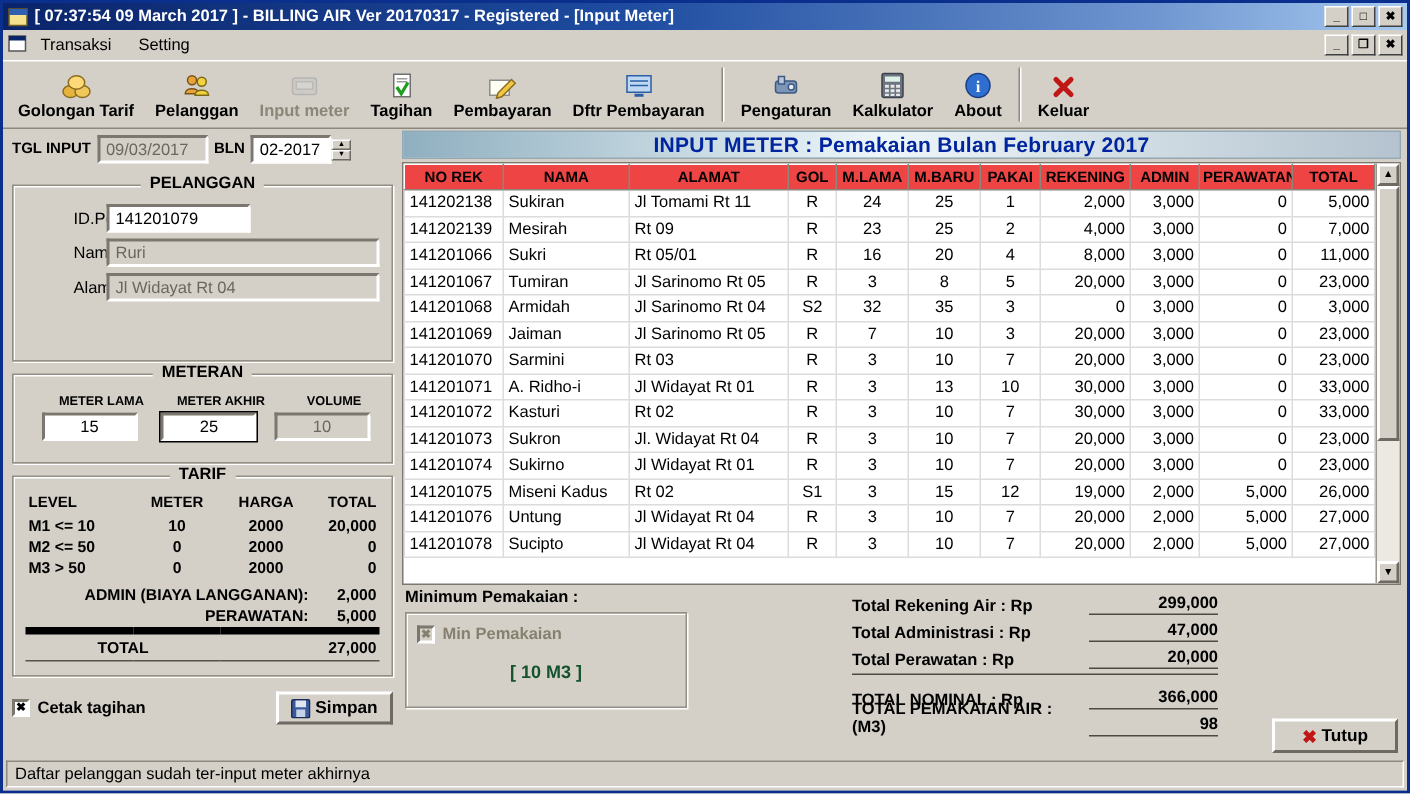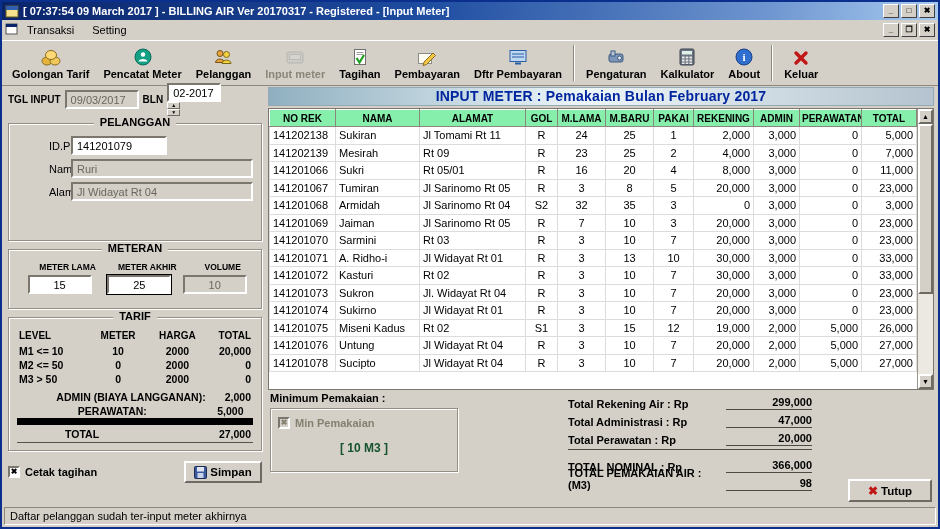--- a/index.html
+++ b/index.html
@@ -44,21 +44,21 @@
   .sunken-gray { border:2px solid; border-color:#7b776e #fff #fff #7b776e; background:#d4d0c8; color:#6b675e; }
   .groupbox { position:relative; border:1px solid #938f84; box-shadow:inset 1px 1px 0 #fff, 1px 1px 0 #fff; }
   .group-title { position:absolute; top:-8px; left:50%; transform:translateX(-50%);
                  background:#d4d0c8; padding:0 6px; font-weight:bold; font-size:11px; white-space:nowrap; }
 
   
   .left-panel { position:absolute; left:6px; top:0; width:254px; bottom:2px; }
   .date-row { display:flex; align-items:center; gap:4px; margin-top:4px; height:19px; }
   .lbl-sm { font-weight:bold; font-size:10px; white-space:nowrap; }
   .field { height:19px; font-size:11px; padding:1px 4px; font-family:inherit; }
-  .spin-wrap { display:flex; align-items:flex-start;flex-direction:column; }
+  .spin-wrap { display:flex; align-items:center; }
   .spin { display:flex; flex-direction:column; width:13px; }
   .spin-btn { flex:1; font-size:5px; line-height:1; display:flex; align-items:center; justify-content:center;
               background:#d4d0c8; border:1px solid; border-color:#fff #6e6a63 #6e6a63 #fff; }
 
   .pel-group { margin-top:14px; height:118px; padding:12px 8px 6px; display:flex;
                flex-direction:column; gap:4px; }
   .form-row { display:flex; align-items:center; }
   .form-row .flabel { width:54px; font-weight:normal;padding-left:32px; }
   .met-group { margin-top:8px; height:60px; padding:12px 6px 4px; display:flex; gap:6px;
                justify-content:center; }
@@ -66,21 +66,21 @@
   .met-col .flabel2 { font-size:8.5px; font-weight:bold;padding-left:16px; }
   .met-field { width:64px; text-align:center; }
   .focused { outline:1px solid #000; }
 
   .tarif-group { margin-top:8px; height:134px; padding:12px 8px 4px; }
   .tarif-table { width:100%; border-collapse:collapse; font-size:10.5px; font-weight:bold; }
   .tarif-table th { font-size:10px; padding:0 2px 3px; }
   .tarif-table td { padding:1px 2px; }
   .al-l { text-align:left; } .al-c { text-align:center; } .al-r { text-align:right; }
   .t-gap td { padding-top:5px; }
-  .t-line td { border-bottom:7px solid #000000;text-align:center; }
+  .t-line td { border-bottom:5px solid #000000; }
   .t-total td { border-bottom:1px solid #55524a; padding:3px 2px 2px; }
 
   .save-row { display:flex; align-items:center; justify-content:space-between; margin-top:10px; }
   .cb-group { display:flex; align-items:center; gap:5px; font-weight:bold; }
   .cb { width:12px; height:12px; border:2px solid; border-color:#7b776e #fff #fff #7b776e;
         background:#fff; display:flex; align-items:center; justify-content:center;
         font-size:8px; font-weight:bold; line-height:1; }
   .cb.dis { background:#d4d0c8; color:#85816f; }
   .btn { display:flex; align-items:center; justify-content:center; gap:3px; font-weight:bold;
          font-size:11.5px; background:#d4d0c8; border:2px solid; border-color:#fff #6e6a63 #6e6a63 #fff; }
@@ -89,21 +89,21 @@
   
   .right-panel { position:absolute; left:266px; right:4px; top:0; bottom:0; }
   .band { position:absolute; top:1px; left:0; right:0; height:19px; text-align:center;
           background:linear-gradient(90deg,#8fafc0 0%,#edf6f9 48%,#b4c3cf 100%);
           border:1px solid #93a9b5; }
   .band-title { font-weight:bold; font-size:14px; color:#00259e; line-height:17px; letter-spacing:.2px; }
 
   .grid-wrap { position:absolute; top:22px; left:0; right:0; height:282px; background:#fff;
                border:1px solid #7b776e; overflow:hidden; }
   table.grid { border-collapse:collapse; table-layout:fixed; width:647px; font-size:11px; }
-  table.grid th { background:#86efac; border:1px solid; border-color:#fff #8a867c #8a867c #fff;
+  table.grid th { background:#ef4444; border:1px solid; border-color:#fff #8a867c #8a867c #fff;
                   font-size:10px; font-weight:bold; height:17px; padding:0 2px; white-space:nowrap;
                   overflow:hidden; }
   table.grid td { border:1px solid #dcdcdc; height:17.5px; padding:0 3px; white-space:nowrap;
                   overflow:hidden; }
   .vscroll { position:absolute; top:0; right:0; bottom:0; width:16px; background:#ece9e2;
              border-left:1px solid #9a968c; display:flex; flex-direction:column; }
   .sb-btn { height:15px; flex:0 0 15px; display:flex; align-items:center; justify-content:center;
             font-size:7px; background:#d4d0c8; border:2px solid; border-color:#fff #6e6a63 #6e6a63 #fff; }
   .sb-thumb { height:170px; flex:0 0 170px; background:#d4d0c8; border:2px solid;
               border-color:#fff #6e6a63 #6e6a63 #fff; }
@@ -169,30 +169,20 @@
   <div class="toolbar">
     <div class="tool-btn">
       <span class="ticon">
         <svg width="20" height="18">
             <ellipse cx="6" cy="13" rx="5" ry="4" fill="#e6b33d" stroke="#8a6d1f"></ellipse>
             <ellipse cx="14" cy="13" rx="5" ry="4" fill="#f0c75a" stroke="#8a6d1f"></ellipse>
             <ellipse cx="10" cy="7" rx="5.5" ry="4.5" fill="#ffd978" stroke="#8a6d1f"></ellipse>
           </svg>
       </span>
         <span>Golongan Tarif</span>
-    </div>
-    <div class="tool-btn">
-      <span class="ticon">
-        <svg width="18" height="18">
-            <circle cx="9" cy="9" r="8" fill="#14a085" stroke="#0b6b58"></circle>
-            <circle cx="9" cy="6.5" r="2.2" fill="#fff"></circle>
-            <path d="M4.5 13.5c.5-3.5 8.5-3.5 9 0z" fill="#fff"></path>
-          </svg>
-      </span>
-        <span>Pencatat Meter</span>
     </div>
     <div class="tool-btn">
       <span class="ticon">
         <svg width="20" height="18">
             <circle cx="7" cy="5.5" r="3" fill="#e8a33d" stroke="#7a5216"></circle>
             <path d="M2.5 14.5c0-4.5 9-4.5 9 0z" fill="#e8a33d" stroke="#7a5216"></path>
             <circle cx="13.5" cy="6.5" r="3" fill="#f3d23e" stroke="#7a6a16"></circle>
             <path d="M9 15.5c0-4.5 9-4.5 9 0z" fill="#f3d23e" stroke="#7a6a16"></path>
           </svg>
       </span>

